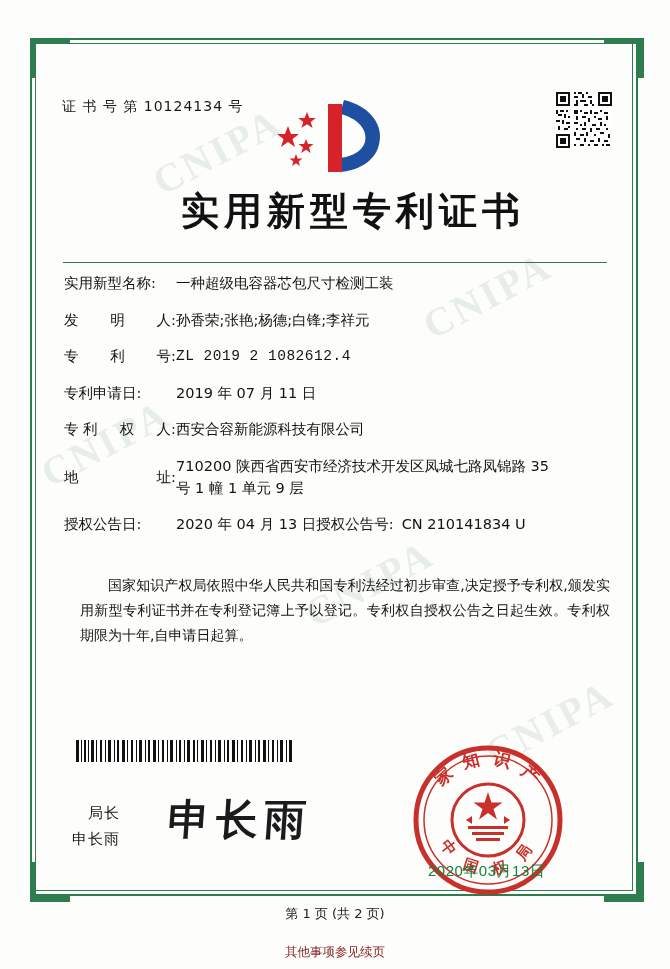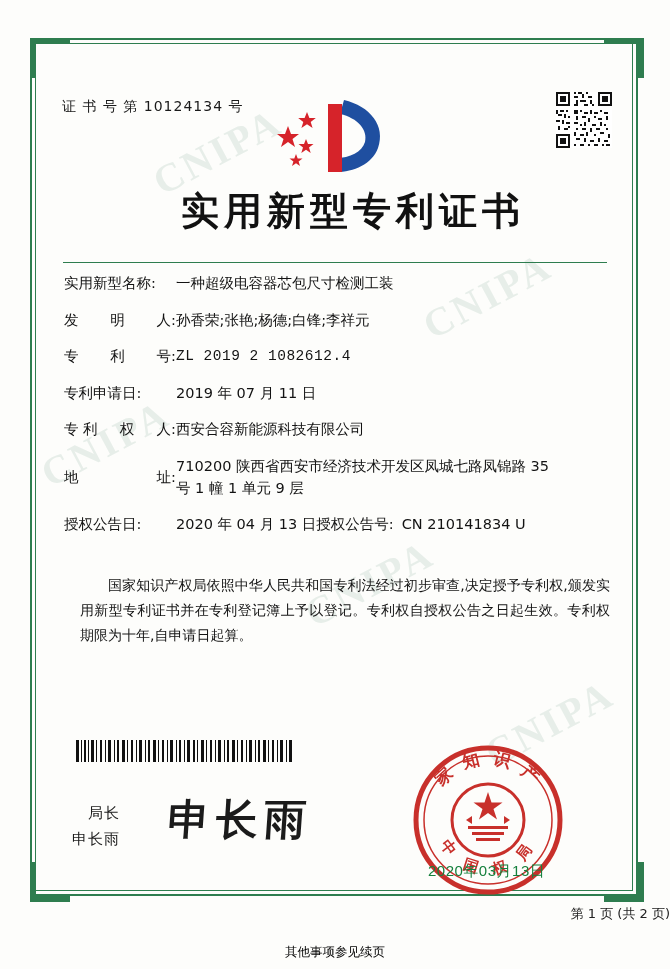--- a/index.html
+++ b/index.html
@@ -208,32 +208,32 @@
     font-size: 15px;
     color: #15803d;
     font-family: Liberation Sans, sans-serif;
     letter-spacing: 0.5px;
   }
 
   
   .page-num {
     position: absolute;
     left: 0; right: 0; top: 905px;
-    text-align: right;
+    text-align: center;
     font-size: 13px;
     font-family: "DejaVu Sans", sans-serif;
     color: #222;
   }
   .footnote {
     position: absolute;
     left: 0; right: 0; top: 944px;
     text-align: center;
     font-size: 12.5px;
     font-family: "DejaVu Sans", sans-serif;
-    color: #000000;
+    color: #7f1d1d;
   }
 </style>
 </head>
 <body>
 
 <div class="page">
 
   <div class="wm wm1">CNIPA</div>
   <div class="wm wm2">CNIPA</div>
   <div class="wm wm3">CNIPA</div>

